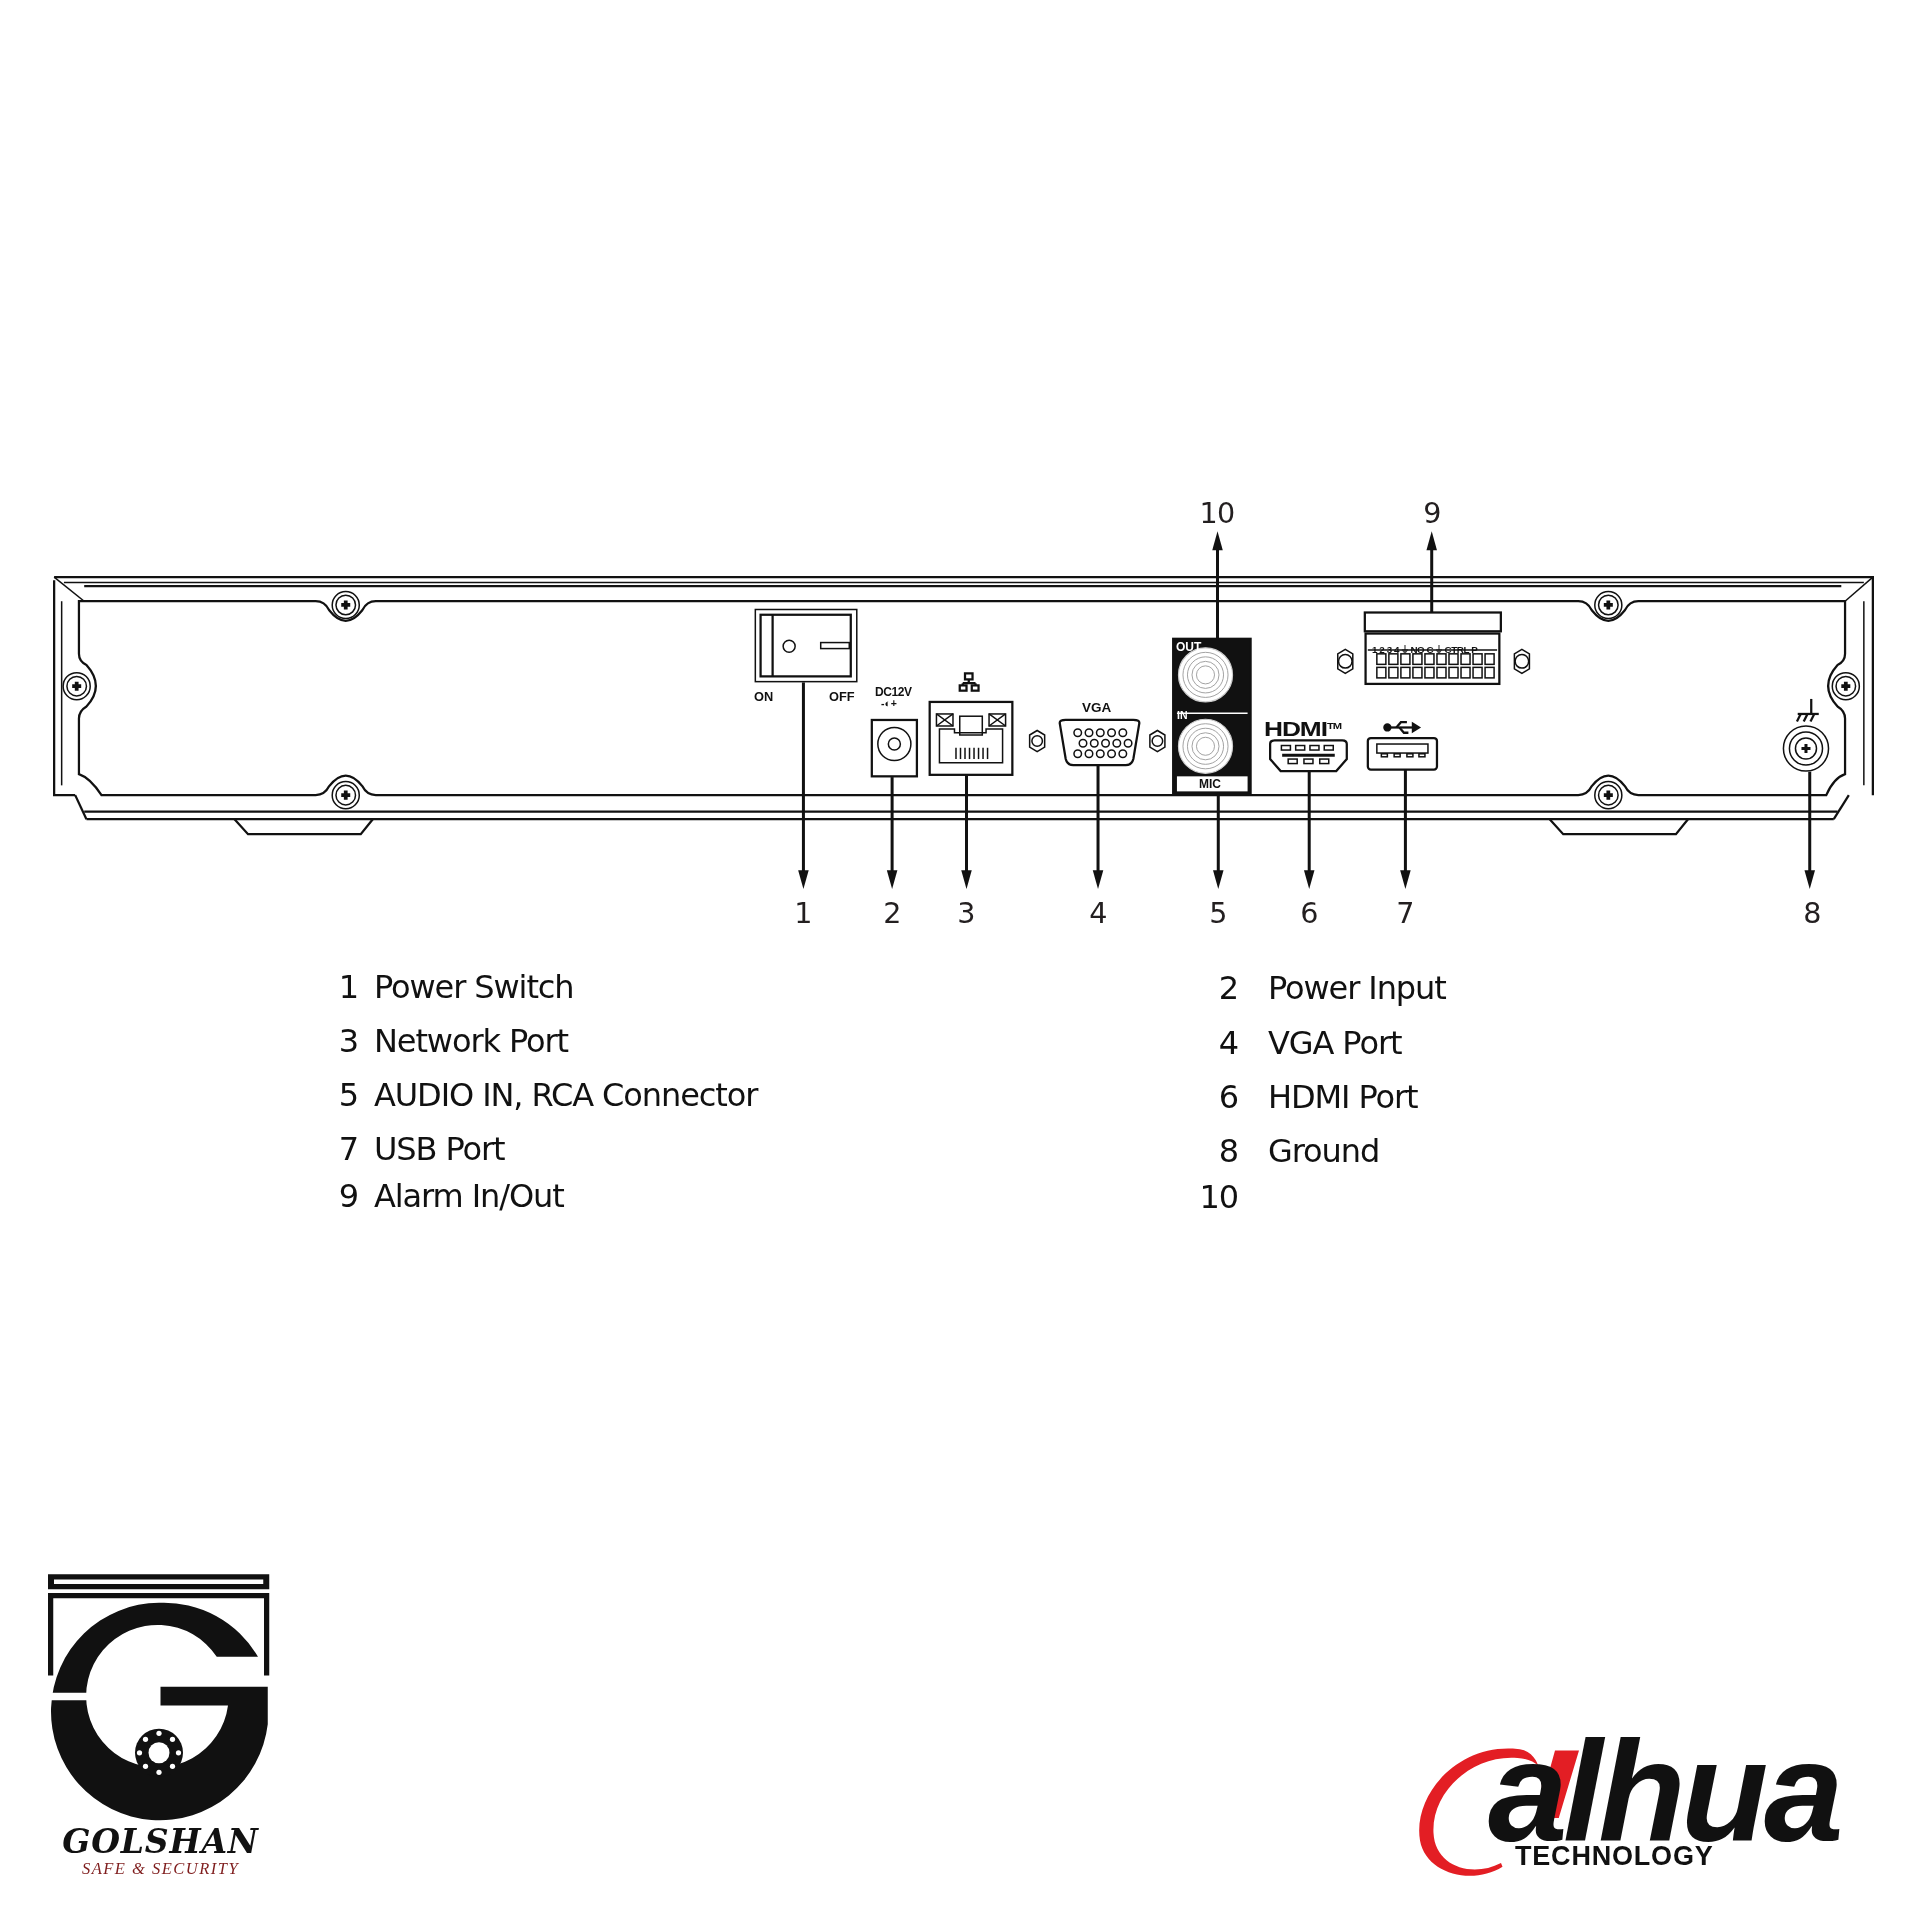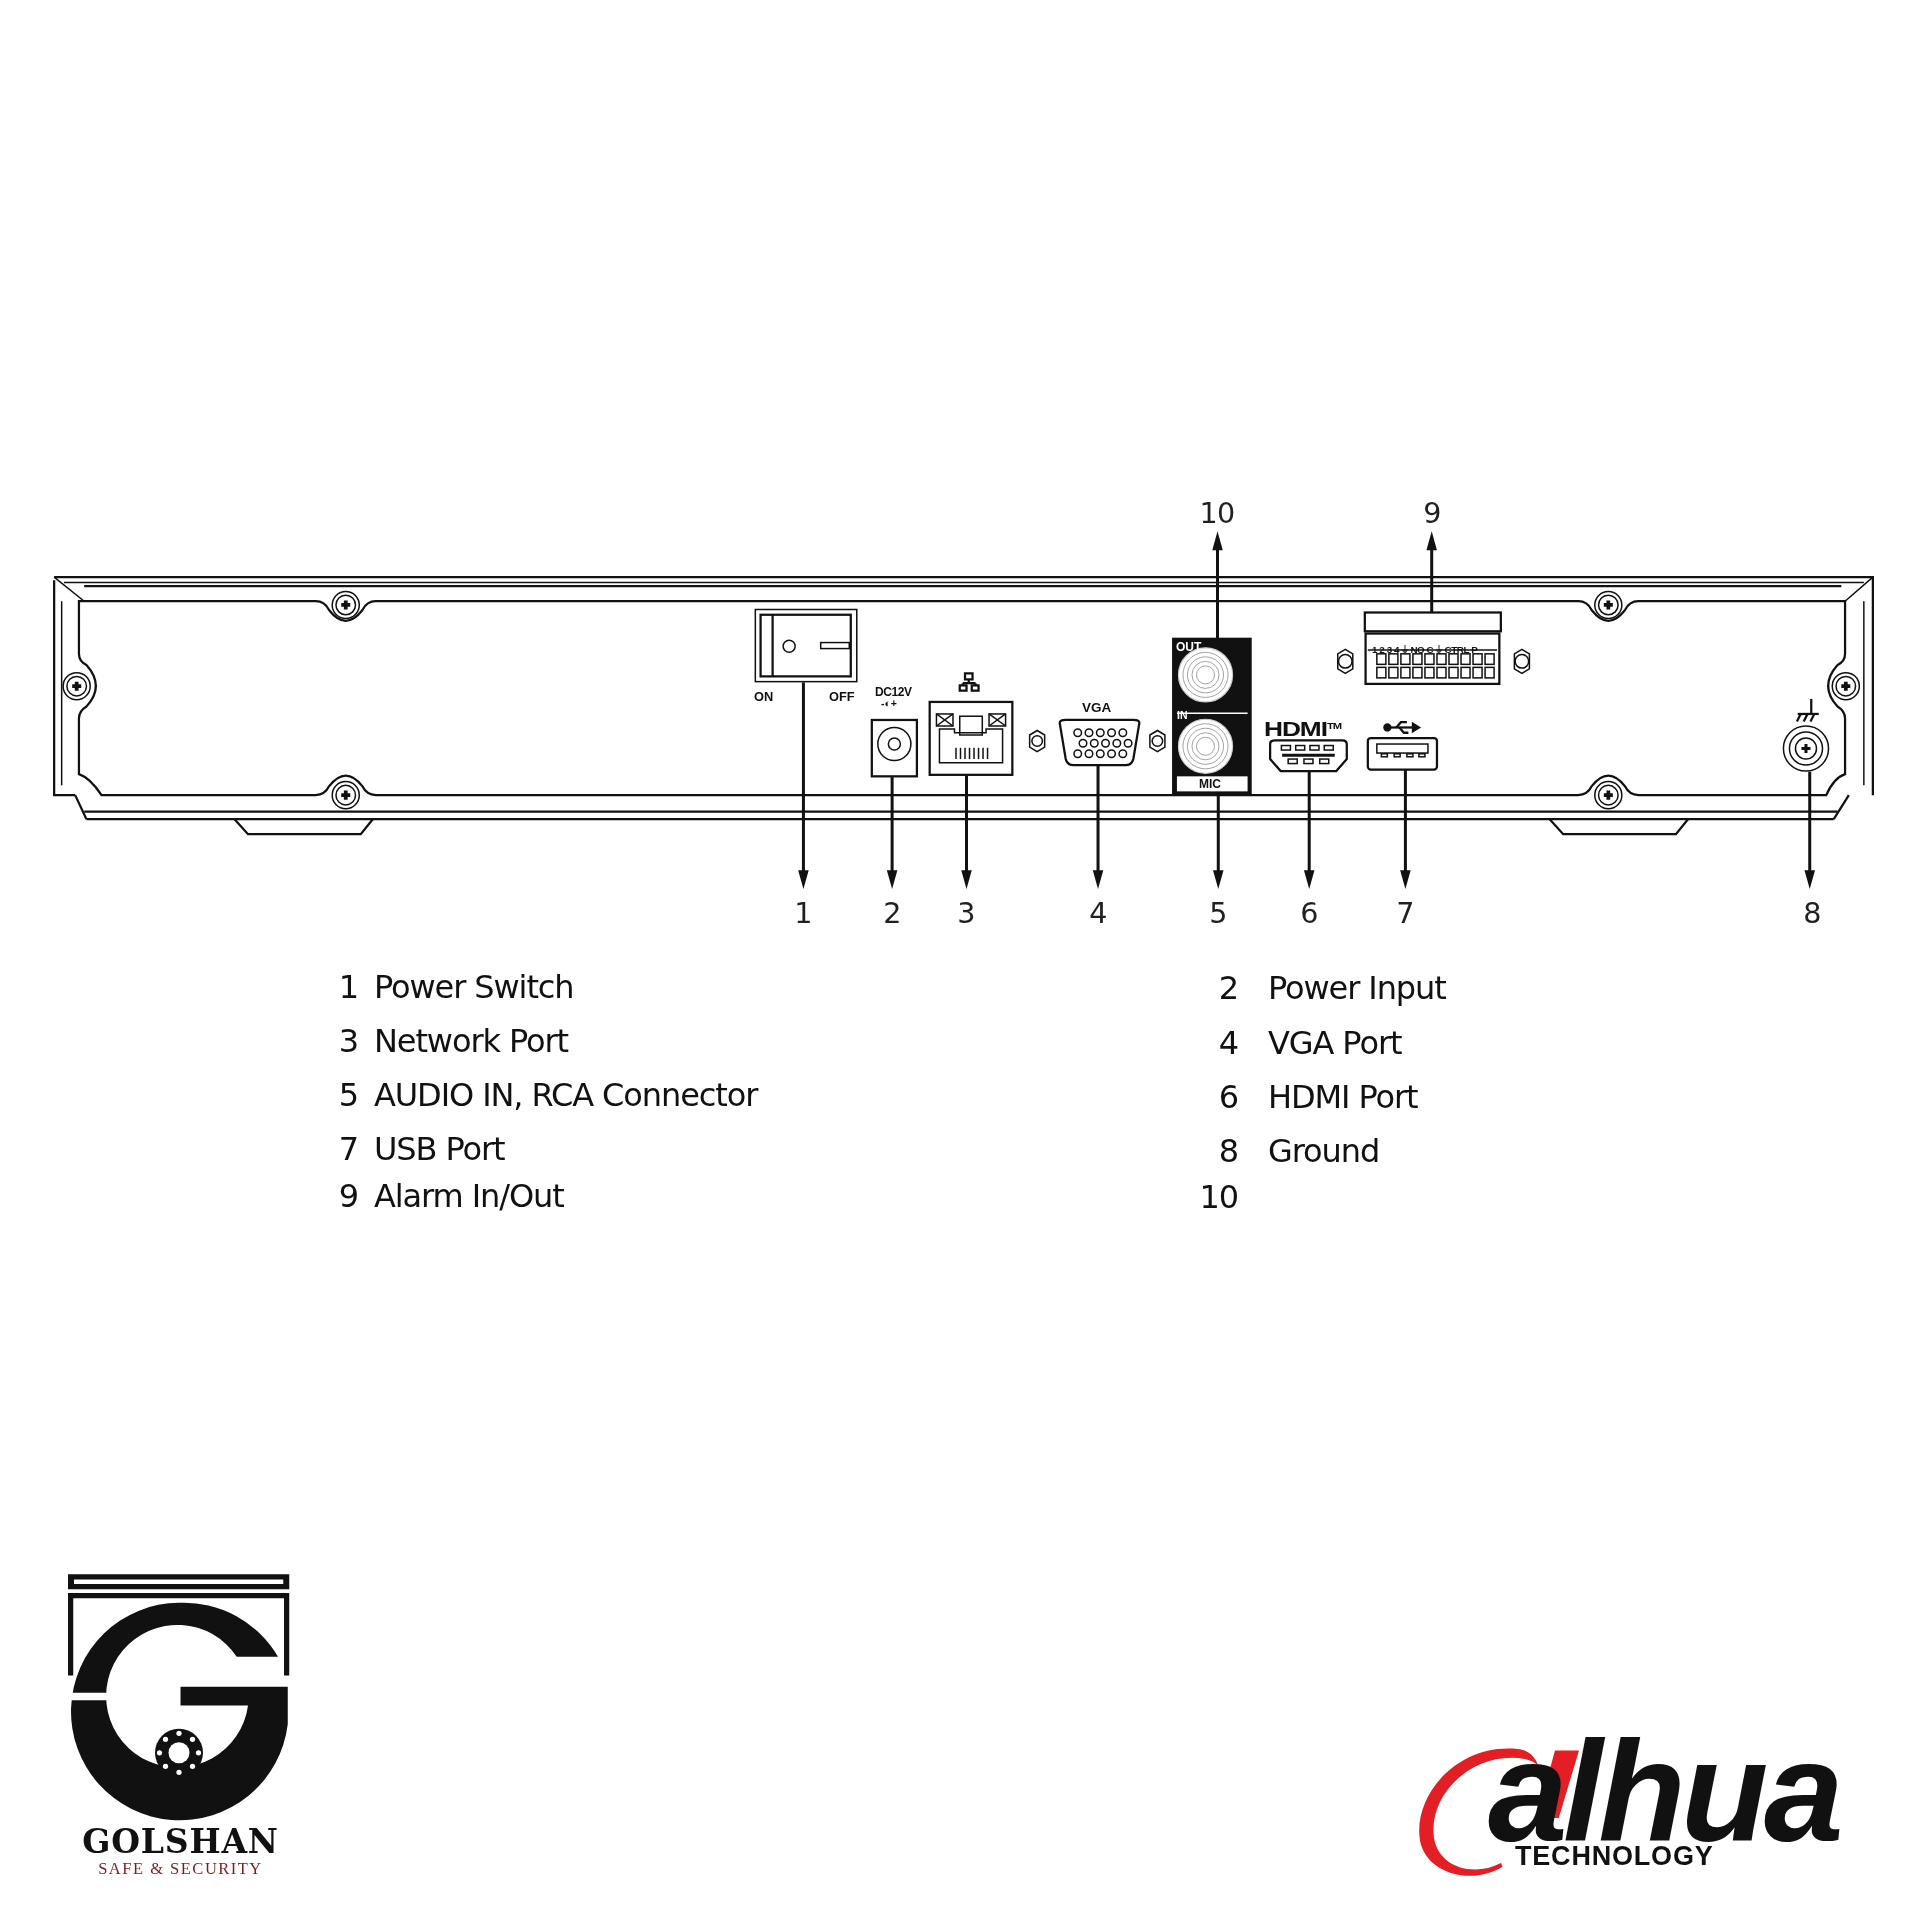--- a/index.html
+++ b/index.html
@@ -8,21 +8,21 @@
   svg.chassis { position: absolute; left: 0; top: 0; width: 1924px; height: 977px; }
   .callout { position: absolute; font-size: 28.6px; transform: translateX(-50%);
              font-family: "DejaVu Sans", sans-serif; color: #231f20; letter-spacing: -0.8px; }
   .legend-row { position: absolute; display: flex; align-items: baseline; font-size: 32px;
                 font-family: "DejaVu Sans", sans-serif; color: #111; letter-spacing: -1.1px; }
   .legend-row .num { display: inline-block; width: 51px; text-align: center; }
   .legend-row.right .num { width: 51px; text-align: right; padding-right: 3px; }
   .legend-row .lbl { white-space: nowrap; }
   .panel-txt { position: absolute; font-family: "Liberation Sans", sans-serif; font-weight: 700;
                color: #111; white-space: nowrap; }
-  .logo-golshan { position: absolute; left: 68px; top: 1574px; width: 225px; height: 301px; }
+  .logo-golshan { position: absolute; left: 48px; top: 1574px; width: 225px; height: 301px; font-style: italic; }
   .logo-dahua { position: absolute; left: 1405px; top: 1728px; width: 488px; height: 150px; }
   .dahua-word { position: absolute; left: 83px; top: 0px; font-family: "Liberation Sans", sans-serif;
                 font-weight: 700; font-style: italic; font-size: 143px; line-height: 128px; letter-spacing: -4.5px; }
   .dahua-tech { position: absolute; left: 110px; top: 113px; font-family: "Liberation Sans", sans-serif;
                 font-weight: 700; font-size: 27px; letter-spacing: 0.8px; }
   .golshan-name { position: absolute; left: 0; top: 248px; width: 225px; text-align: center;
                   font-family: "DejaVu Serif", serif; font-weight: 700; font-size: 33px; letter-spacing: 0.8px; }
   .golshan-sub { position: absolute; left: 0; top: 284px; width: 225px; text-align: center;
                  font-family: "Liberation Serif", serif; font-size: 16.5px; letter-spacing: 1.5px; color: #7f1d1d;
                  height: 16.5px; overflow: hidden; line-height: 22.5px; }

